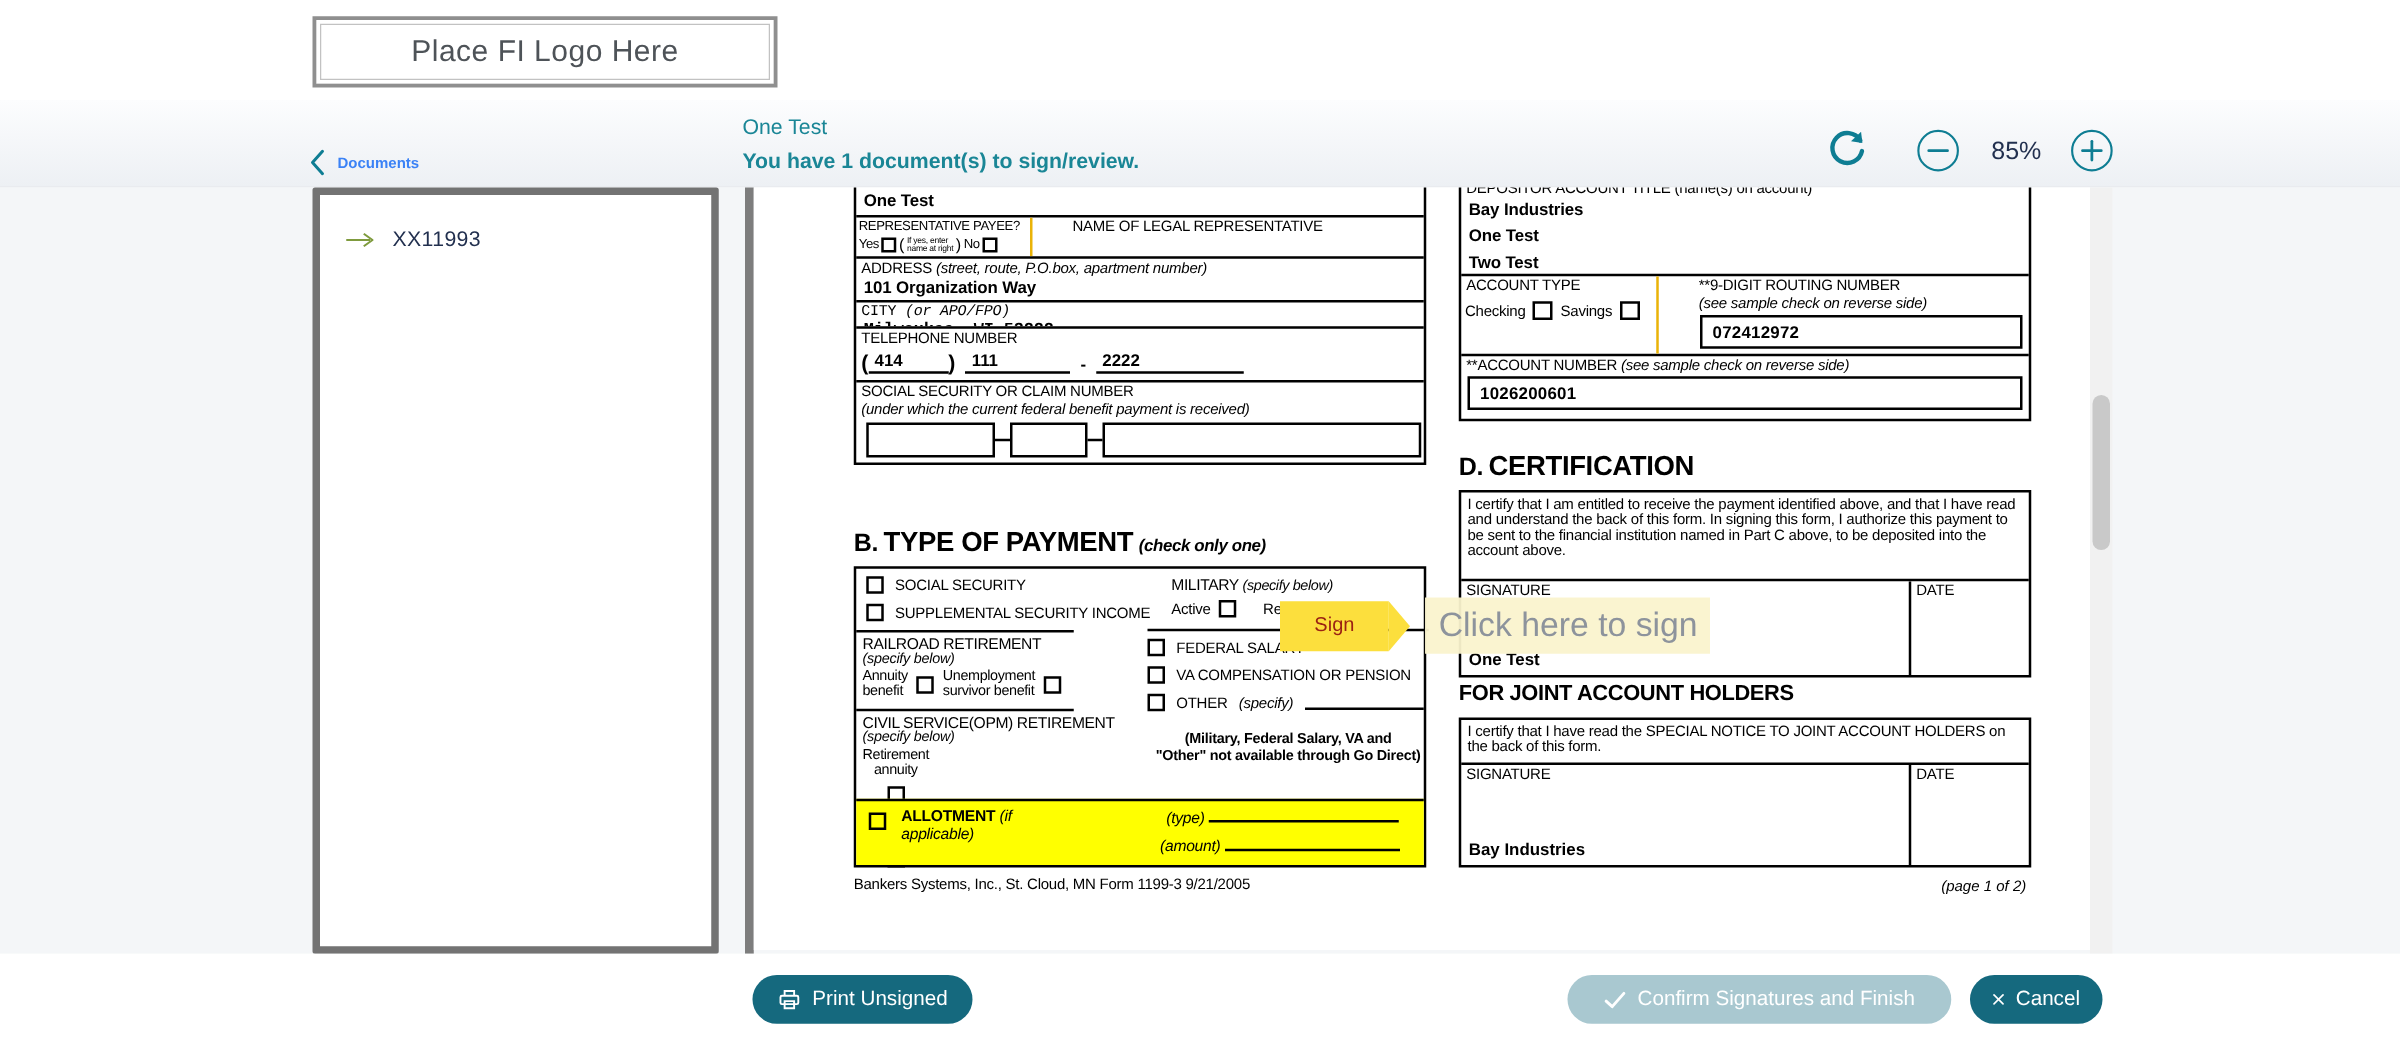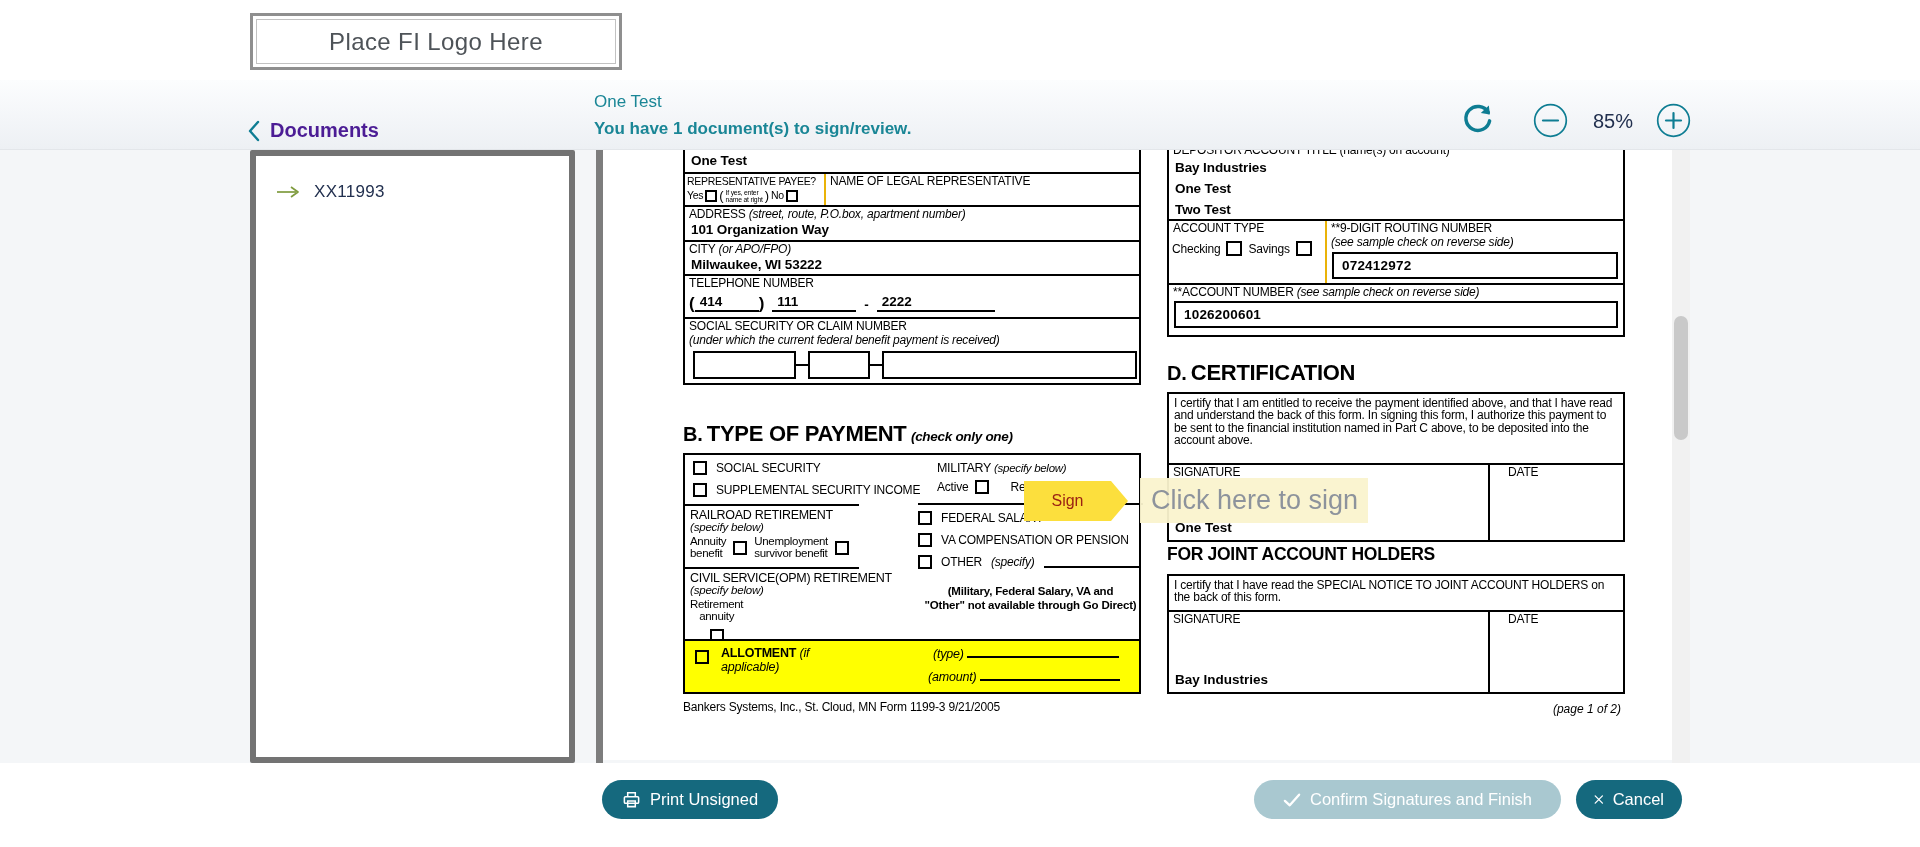--- a/index.html
+++ b/index.html
@@ -11,21 +11,21 @@
   .topbar{position:absolute;left:0;top:0;width:1920px;height:80px;background:#fff;}
   .logo-box{position:absolute;left:250px;top:13px;width:372px;height:57px;
             border:3px solid #8f8f8f;box-shadow:inset 0 0 0 3px #fff,inset 0 0 0 4px #c2c2c2;
             display:flex;align-items:center;justify-content:center;
             font-size:24px;color:#4e5358;letter-spacing:.4px;}
 
   
   .header{position:absolute;left:0;top:80px;width:1920px;height:70px;
           background:linear-gradient(#fcfdfe,#edf0f4);border-bottom:1px solid #e3e6ea;}
   .back{position:absolute;left:248px;top:119px;display:flex;align-items:center;gap:10px;cursor:pointer;background:none;border:none;padding:0;}
-  .back .lbl{font-size:20px;font-weight:700;color:#4c1d95;}
+  .back .lbl{font-size:12px;font-weight:700;color:#3b82f6;}
   .who{position:absolute;left:594px;top:92px;color:#1a8696;}
   .who .nm{font-size:17px;font-weight:500;}
   .who .ins{font-size:17px;font-weight:600;margin-top:7px;}
   .iconbtn{position:absolute;background:none;border:none;padding:0;cursor:pointer;width:36px;height:36px;}
   .zoomlvl{position:absolute;left:1586px;top:110px;width:54px;text-align:center;
            font-size:20px;color:#22304f;}
 
   
   .main{position:absolute;left:0;top:150px;width:1920px;height:613px;background:#f4f6f8;}
   .sidebar{position:absolute;left:250px;top:0;width:325px;height:613px;background:#fff;
@@ -40,21 +40,21 @@
   .vthumb{position:absolute;left:2px;top:166px;width:14px;height:124px;border-radius:7px;background:#c9c9c9;cursor:grab;}
 
   
   .fcol{position:absolute;top:0;height:612px;}
   .ftable{position:absolute;left:0;border:2px solid #000;}
   .frow{border-bottom:2px solid #000;overflow:hidden;position:relative;}
   .frow:last-child{border-bottom:none;}
   .split{display:flex;}
   .fcell{border-right:2px solid #eab308;height:100%;overflow:hidden;}
   .fcell:last-child{border-right:none;}
-  .grow{flex:1;}
+  .grow{flex:1;margin-left:28px;}
   .flabel{font-size:12px;letter-spacing:-.2px;padding:1px 4px 0;line-height:13px;white-space:nowrap;}
   .flabel-sm{font-size:10.5px;letter-spacing:-.3px;line-height:11px;white-space:nowrap;}
   .fvalue{font-size:13.5px;font-weight:bold;padding:1px 6px 2px;letter-spacing:-.1px;white-space:nowrap;}
   .cb{display:inline-block;width:14px;height:14px;border:2px solid #000;background:transparent;flex:none;}
   .cb-sm{width:12px;height:12px;}
   .repline{display:flex;align-items:center;gap:2px;padding:1px 2px;}
   .tinystack{display:flex;flex-direction:column;font-size:6.8px;line-height:7px;letter-spacing:-.2px;}
   .paren{font-size:13px;}
   .phoneline{display:flex;align-items:flex-end;padding:4px 4px 6px;}
   .bigparen{font-size:17px;font-weight:bold;line-height:16px;}
@@ -82,21 +82,21 @@
   .ballot{position:relative;background:#ffff00;border-top:2px solid #000;}
   .allot-label{position:absolute;font-size:12.5px;line-height:13.5px;letter-spacing:-.2px;white-space:nowrap;}
   .formfooter{position:absolute;font-size:12px;letter-spacing:-.2px;white-space:nowrap;}
 
   .rvalue{font-size:13.5px;font-weight:bold;letter-spacing:-.1px;padding-left:6px;line-height:21px;white-space:nowrap;}
   .inbox{position:absolute;border:2px solid #000;background:#fff;}
   .inval{font-size:13.5px;font-weight:bold;padding:4px 0 0 8px;letter-spacing:.2px;}
   .certtext{font-size:12px;line-height:12.3px;letter-spacing:-.2px;padding:3px 5px;}
   .sigrow{display:flex;height:100%;}
   .sigcell{flex:1;position:relative;}
-  .datecell{width:135px;border-left:2px solid #000;padding-left:14px;}
+  .datecell{width:96px;border-left:2px solid #000;}
   .sigval{position:absolute;left:6px;bottom:5px;font-size:13.5px;font-weight:bold;white-space:nowrap;}
   .dheading{position:absolute;white-space:nowrap;}
   .pagenote{position:absolute;font-size:12px;font-style:italic;}
 
   
   .signtab{position:absolute;left:1024px;top:481px;width:87px;height:40px;background:#fcdf3d;
            display:flex;align-items:center;justify-content:center;cursor:pointer;z-index:6;}
   .signtab .st{font-size:16px;color:#9b2213;}
   .signarrow{position:absolute;left:87px;top:0;width:0;height:0;border-top:20px solid transparent;
              border-bottom:20px solid transparent;border-left:17px solid #fcdf3d;}
@@ -195,21 +195,21 @@
               </div>
             </div>
             <div class="fcell grow">
               <div class="flabel">NAME OF LEGAL REPRESENTATIVE</div>
             </div>
           </div>
           <div class="frow" style="height:35px;">
             <div class="flabel"><span>ADDRESS</span> <i>(street, route, P.O.box, apartment number)</i></div>
             <div class="fvalue">101 Organization Way</div>
           </div>
-          <div class="frow" style="height:34px;">
+          <div class="frow" style="height:21px;font-family:Liberation Mono, monospace;">
             <div class="flabel"><span>CITY</span> <i>(or APO/FPO)</i></div>
             <div class="fvalue">Milwaukee, WI 53222</div>
           </div>
           <div class="frow" style="height:43px;">
             <div class="flabel">TELEPHONE NUMBER</div>
             <div class="phoneline">
               <span class="bigparen">(</span>
               <span class="u" style="width:64px;">414</span>
               <span class="bigparen">)</span>
               <span class="u" style="width:84px;margin-left:8px;">111</span>

